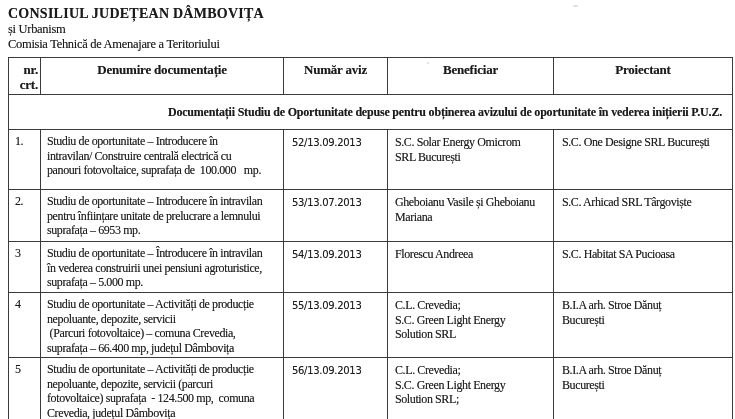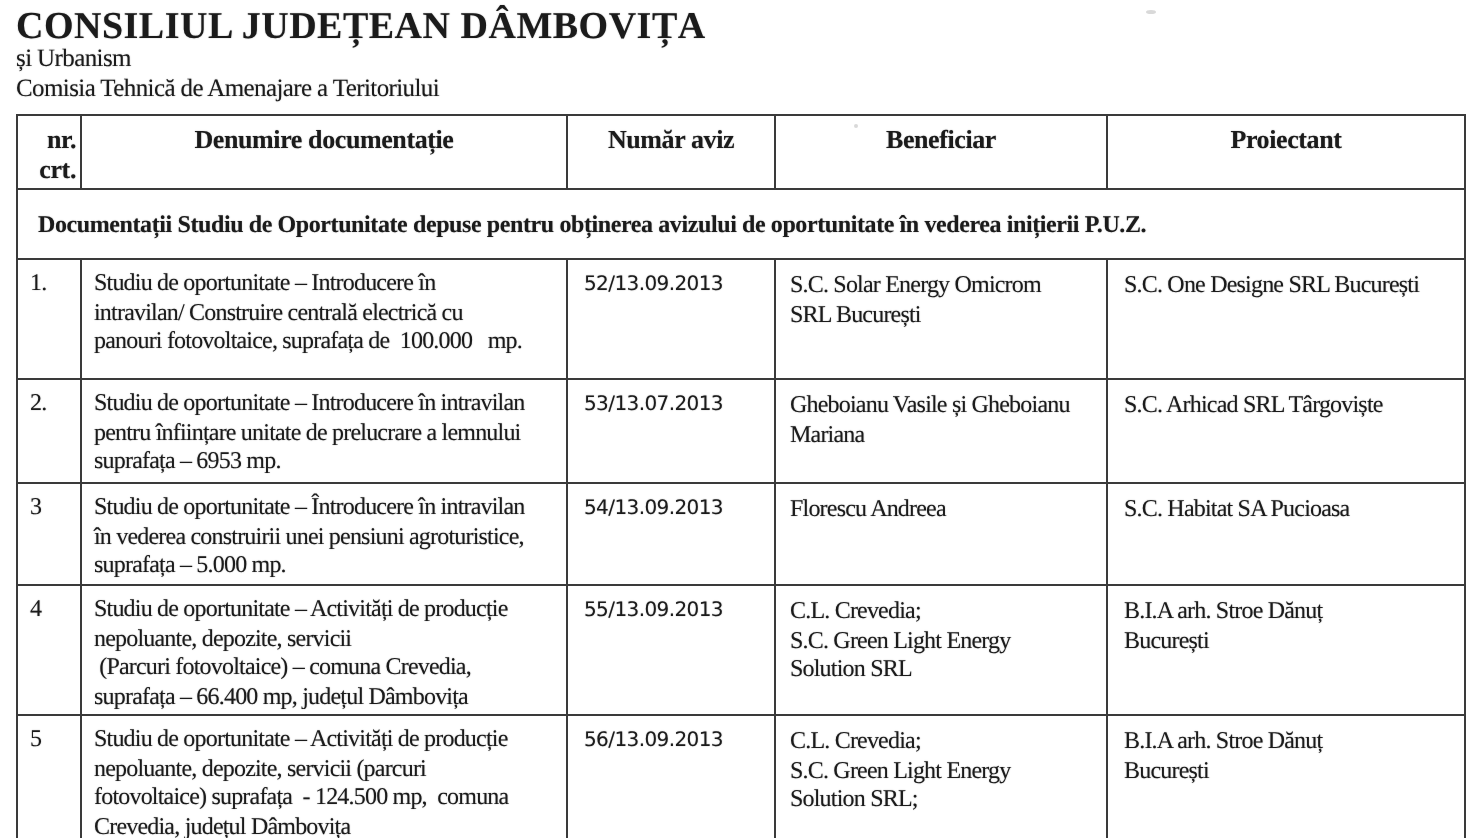--- a/index.html
+++ b/index.html
@@ -11,21 +11,21 @@
     overflow: hidden;
     font-family: "Liberation Serif", "DejaVu Serif", serif;
     color: #1b1b1b;
     text-shadow: 0 0 0.6px rgba(25,25,25,0.45);
   }
 
   
   .letterhead { position: absolute; left: 8px; top: 5px; }
   .letterhead .org-title {
     font-weight: bold;
-    font-size: 19px;
+    font-size: 14px;
     letter-spacing: 0.25px;
     line-height: 17px;
     white-space: nowrap;
   }
   .letterhead .org-sub {
     font-size: 12.5px;
     letter-spacing: -0.3px;
     line-height: 15px;
     white-space: nowrap;
   }
@@ -57,21 +57,21 @@
   }
   .doc-table td {
     vertical-align: top;
     font-size: 12px;
     letter-spacing: -0.4px;
     line-height: 14.5px;
     white-space: pre-wrap;
     overflow: hidden;
   }
   .section-row td {
-    text-align: left;
+    text-align: right;
     vertical-align: middle;
     font-weight: bold;
     font-size: 12px;
     letter-spacing: -0.2px;
     line-height: 15px;
     padding: 2px 10px;
   }
   td.cell-nr { padding: 4px 2px 2px 6px; }
   td.cell-denumire { padding: 4px 3px 2px 6px; }
   td.cell-aviz {

